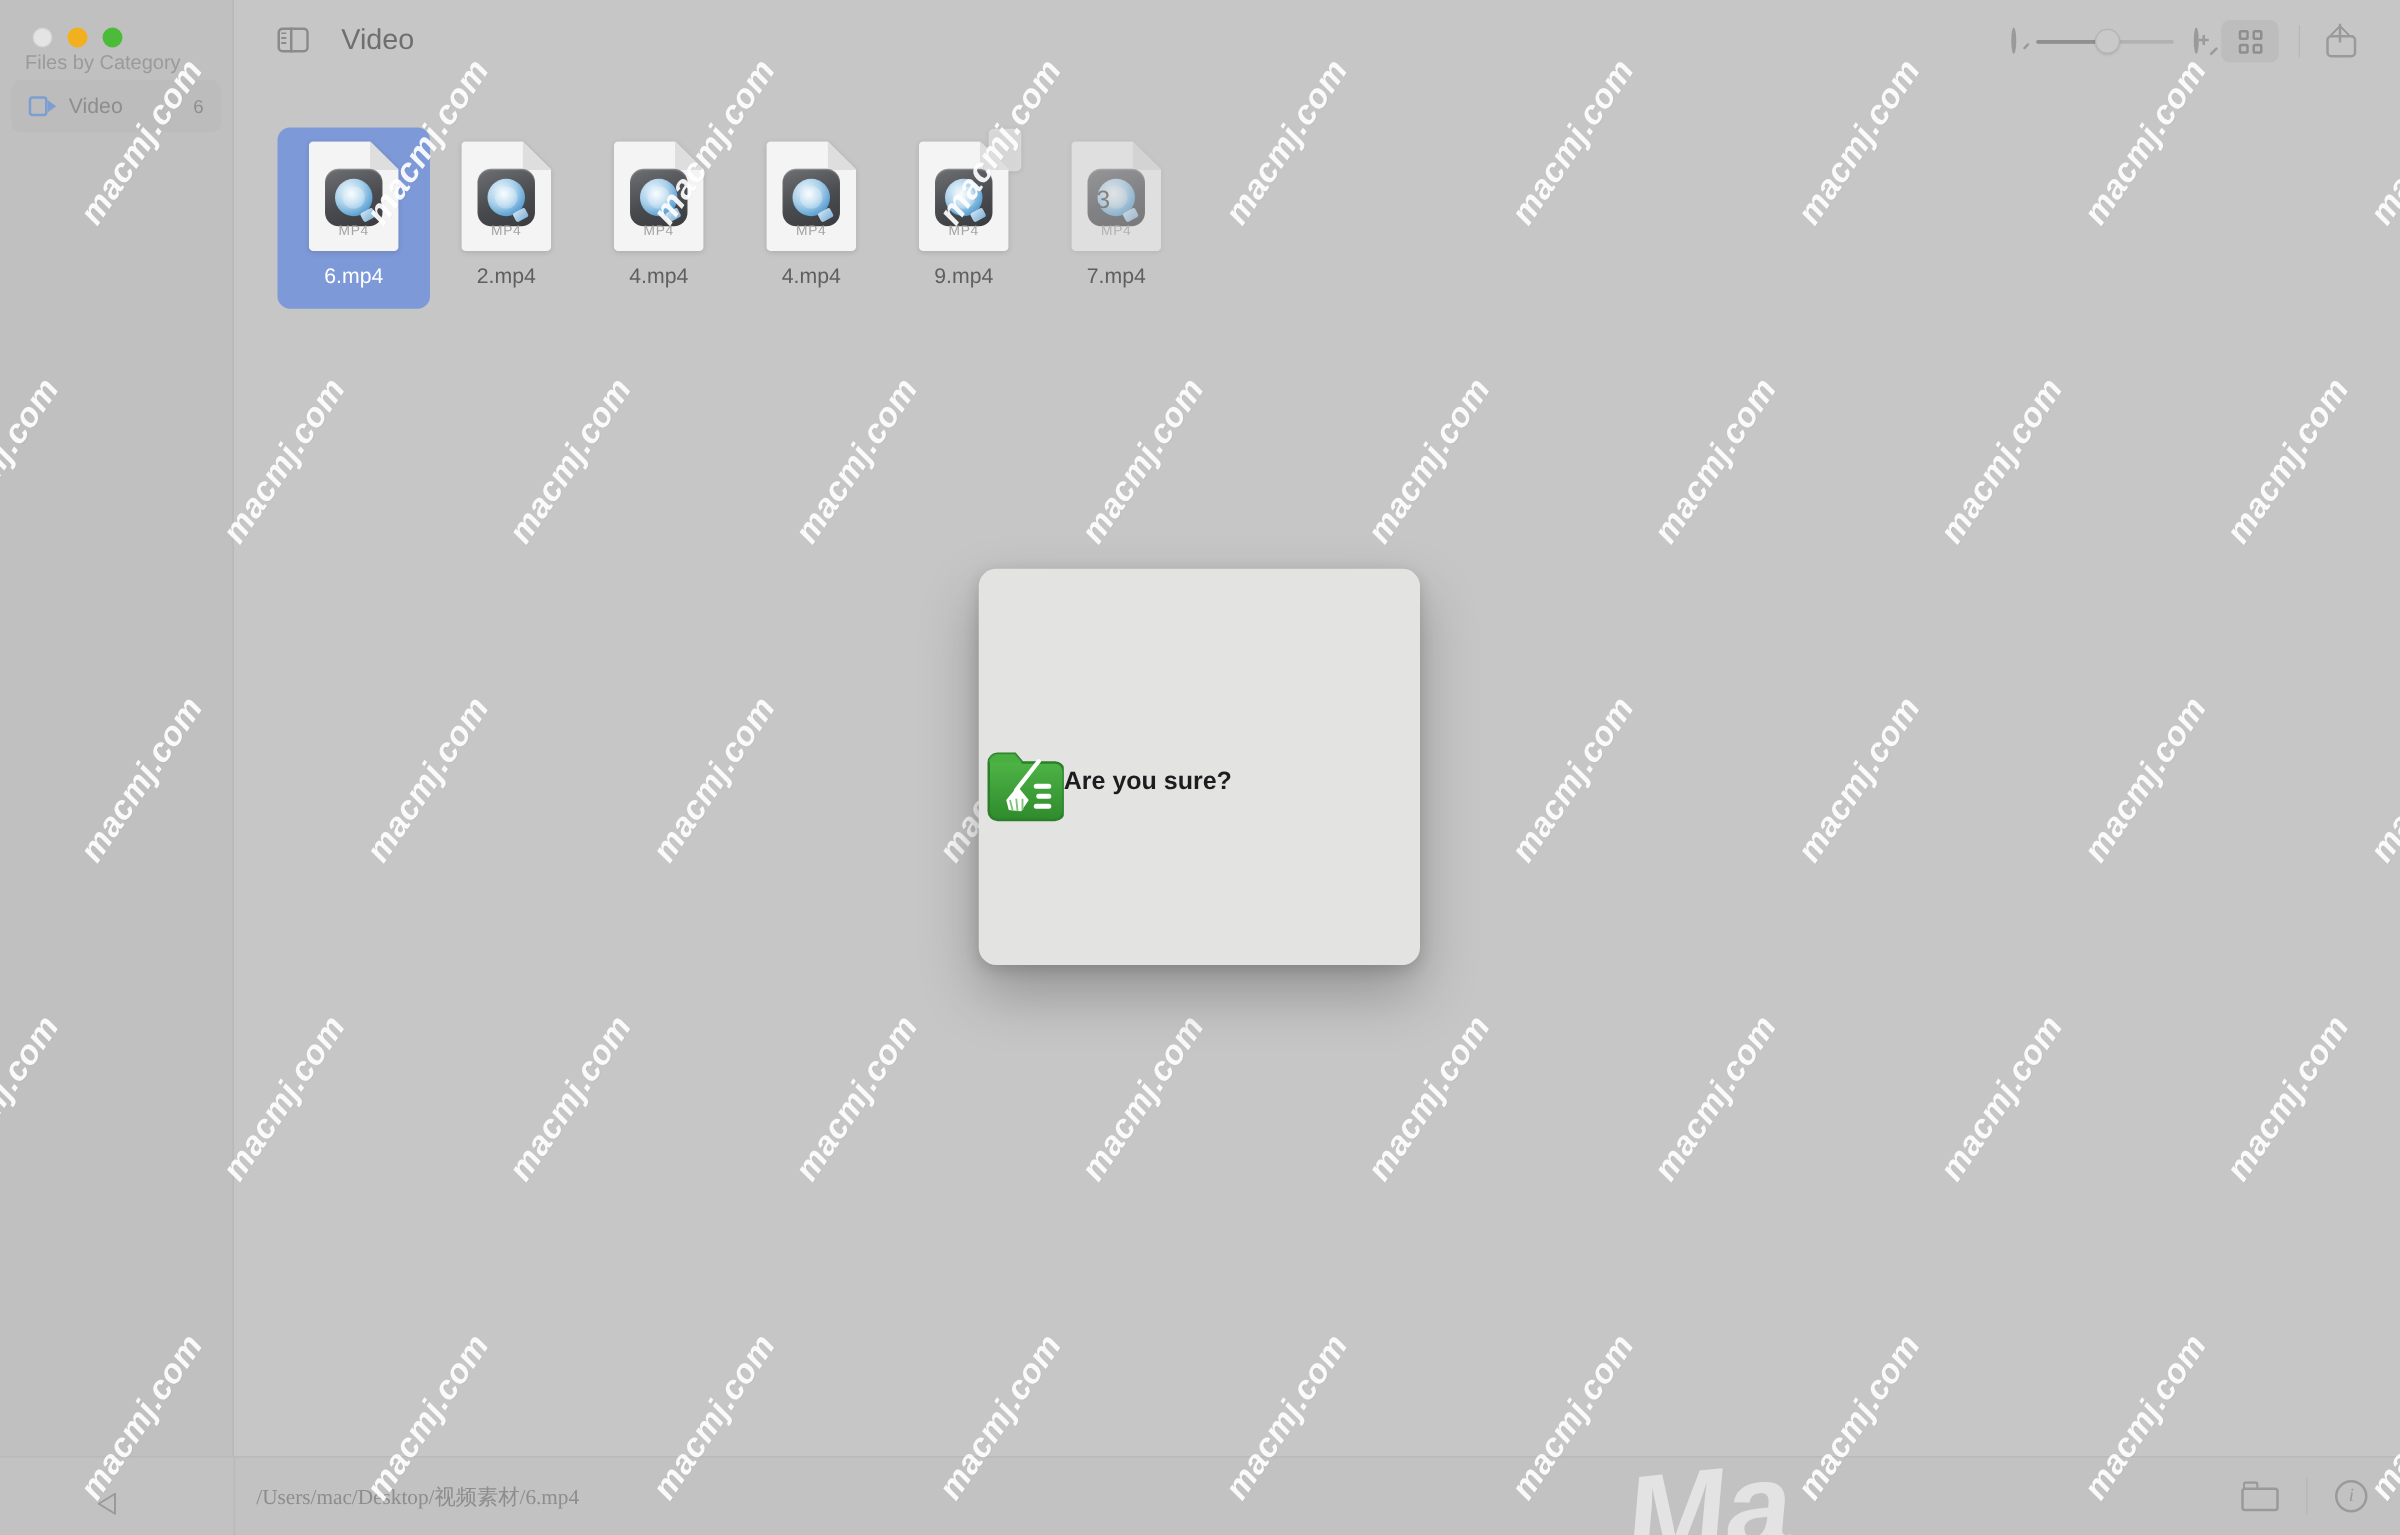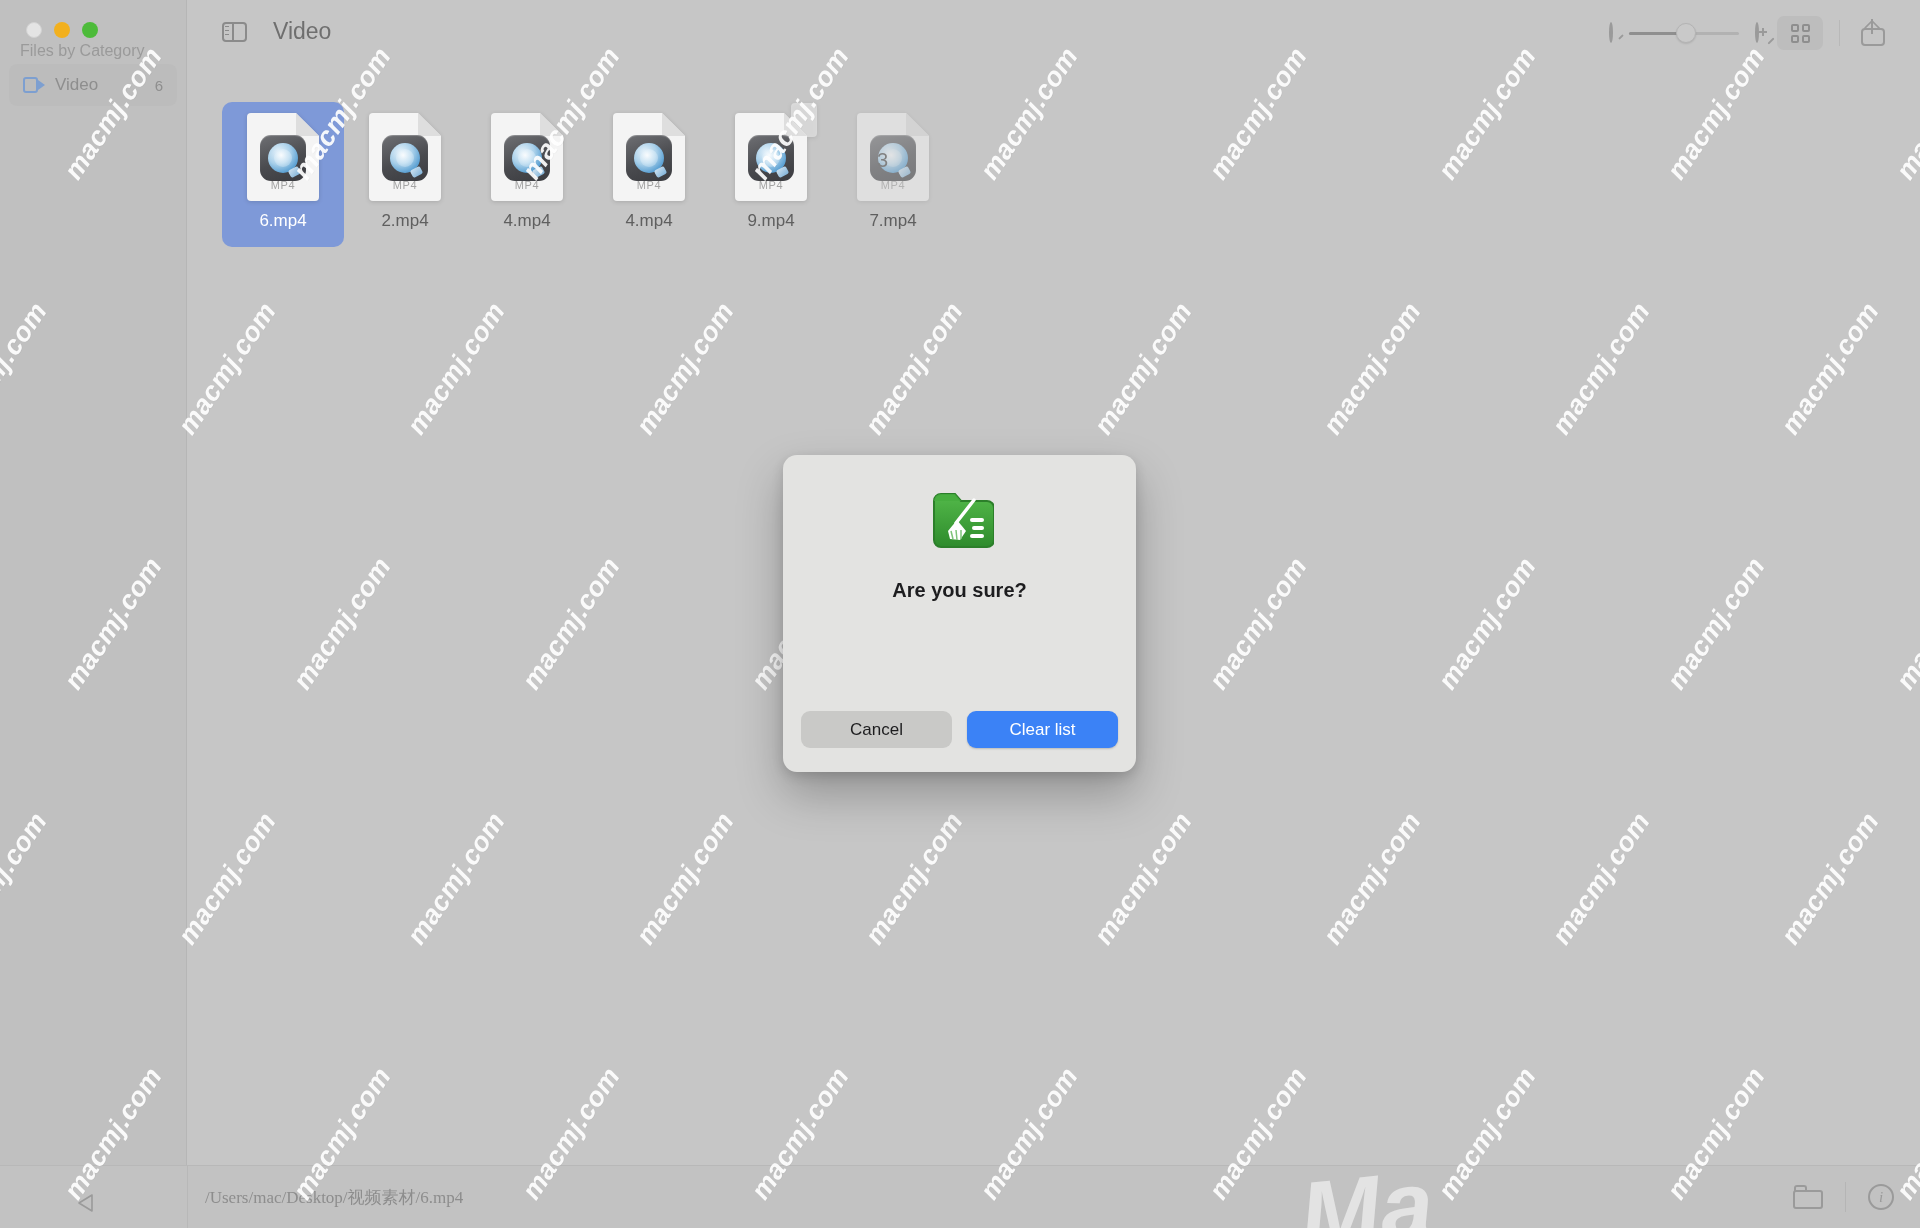--- a/index.html
+++ b/index.html
@@ -184,21 +184,21 @@
     font-size:15px; color:#9a9a9a; font-family:"Liberation Serif", serif; font-style:italic;
   }
 
   
   .scrim{ position:absolute; inset:0; z-index:70; background:transparent; }
   .dialog{
     position:absolute; left:783px; top:455px; width:353px; height:317px;
     background:#e3e3e1; border-radius:14px;
     box-shadow:0 22px 46px rgba(0,0,0,.26), 0 4px 12px rgba(0,0,0,.14);
     z-index:80;
-    display:flex; flex-direction:column; align-items:center;
+    display:flex; flex-direction:row; align-items:center;
   }
   .dlg-icon{ margin-top:32px; width:68px; height:68px; position:relative; }
   .dlg-title{ margin-top:24px; font-size:20px; font-weight:700; color:#1d1d1f; }
   .dlg-body{
     margin-top:15px; width:275px; text-align:center;
     font-size:15.5px; line-height:1.38; color:#2b2b2d;
   }
   .dlg-actions{ position:absolute; left:18px; right:18px; bottom:24px; display:flex; gap:15px; }
   .btn{
     flex:1; height:37px; border-radius:9px; border:none;
@@ -436,19 +436,15 @@
         <path d="M8 14a7 7 0 0 1 7-7h14l6 7H8z" fill="#47ad3f" opacity="0.85"></path>
         <path d="M48 13 L30 36" stroke="#ffffff" stroke-width="3.4" stroke-linecap="round"></path>
         <path d="M31 33 L22 44 L24 52 L34 53 L40 44 Z" fill="#ffffff"></path>
         <path d="M25 44 L27 52 M30 43 L31 53 M35 43 L35 52" stroke="#7ec37a" stroke-width="1.5"></path>
         <rect x="44" y="31" width="14" height="4" rx="2" fill="#ffffff"></rect>
         <rect x="46" y="39" width="12" height="4" rx="2" fill="#ffffff"></rect>
         <rect x="44" y="47" width="14" height="4" rx="2" fill="#ffffff"></rect>
       </svg>
     </span>
     <div class="dlg-title">Are you sure?</div>
-    <div class="dlg-actions">
-      <button class="btn cancel">Cancel</button>
-      <button class="btn primary">Clear list</button>
-    </div>
   </div>
 
 </div>
 
 </body></html>

